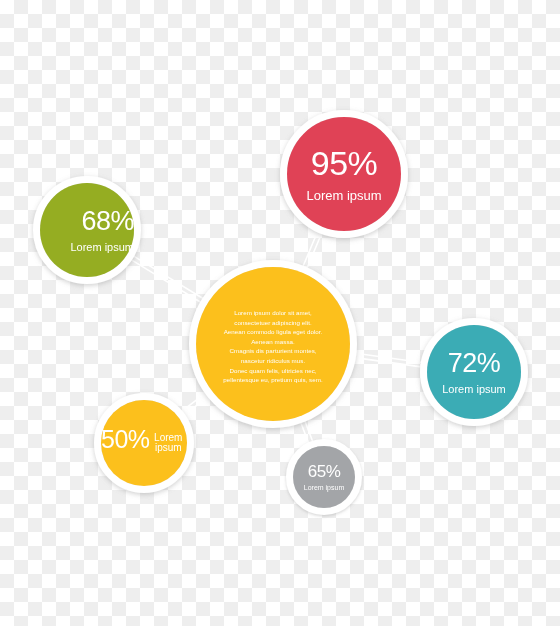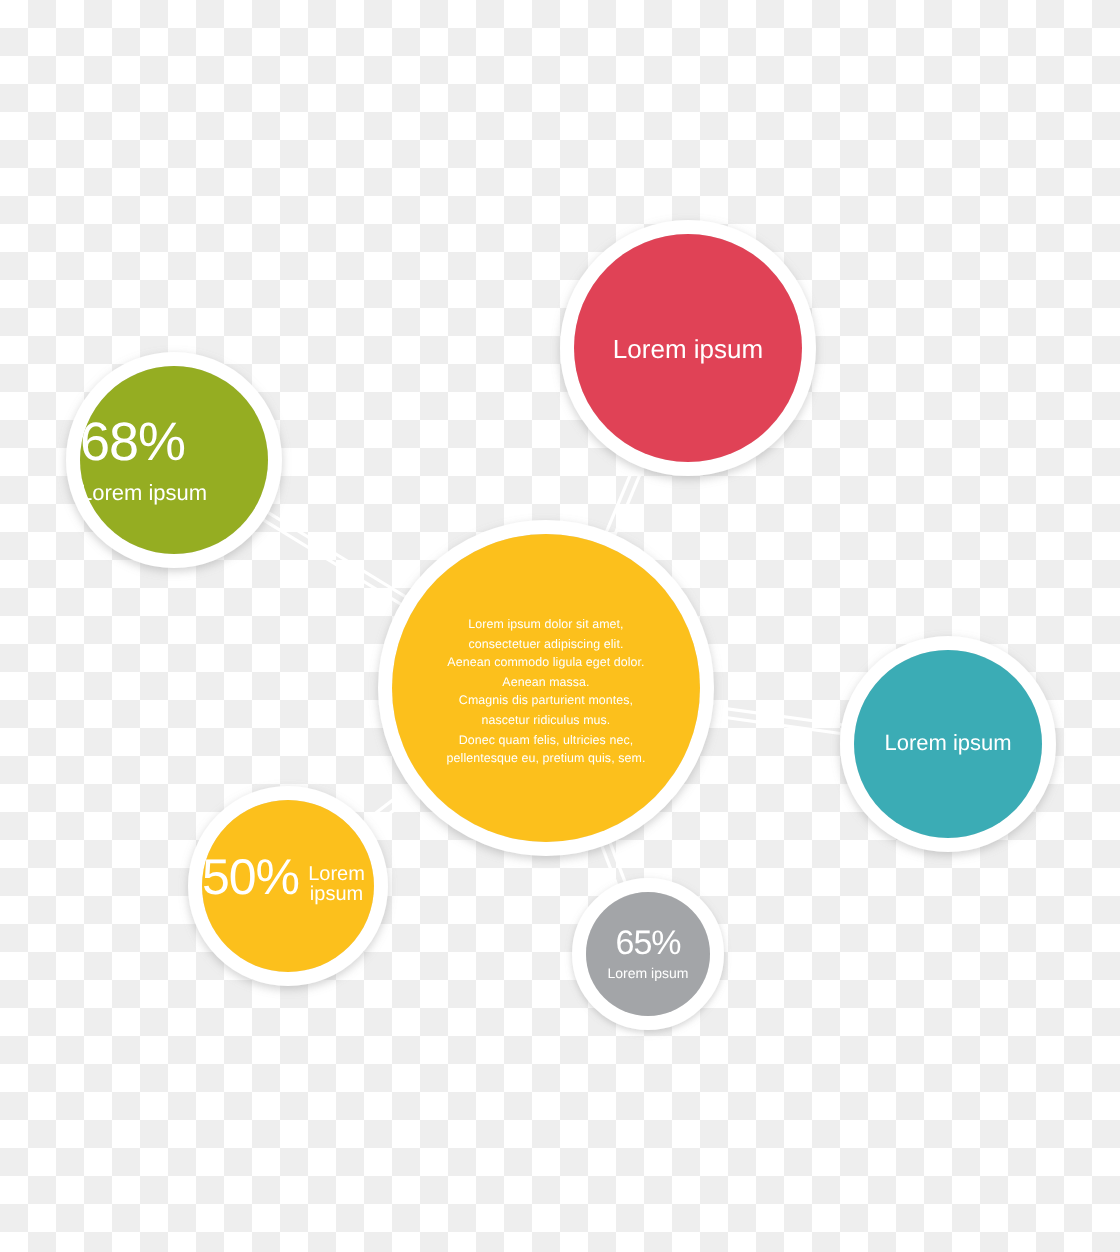--- a/index.html
+++ b/index.html
@@ -120,27 +120,29 @@
         </g>
         <g>
           <circle cx="324" cy="477" r="34.5" fill="none" stroke="#ffffff" stroke-width="7" filter="url(#softshadow-sm)"></circle>
           <circle cx="324" cy="477" r="31" fill="#a3a5a8"></circle>
         </g>
       </g>
   </svg>
 
   <div id="label-layer">
       <div class="node-label" style="left: 287px; top: 117px; width: 114px; height: 114px; display: flex; flex-direction: column; align-items: center; justify-content: center;">
+        <span class="node-pct" style="font-size: 34px; margin-bottom: 9px;">95%</span>
         <span class="node-sub" style="font-size: 13px;">Lorem ipsum</span>
       </div>
-      <div class="node-label" style="left: 40px; top: 183px; width: 94px; height: 94px; display: flex; flex-direction: column; align-items: flex-start; justify-content: center;">
+      <div class="node-label" style="left: 40px; top: 183px; width: 94px; height: 94px; display: flex; flex-direction: column; align-items: flex-end; justify-content: center;">
         <span class="node-pct" style="font-size: 27px; margin-bottom: 7px;">68%</span>
         <span class="node-sub" style="font-size: 11px;">Lorem ipsum</span>
       </div>
       <div class="node-label" style="left: 427px; top: 325px; width: 94px; height: 94px; display: flex; flex-direction: column; align-items: center; justify-content: center;">
+        <span class="node-pct" style="font-size: 27px; margin-bottom: 7px;">72%</span>
         <span class="node-sub" style="font-size: 11px;">Lorem ipsum</span>
       </div>
       <div class="node-label" style="left: 101px; top: 400px; width: 86px; height: 86px; display: flex; align-items: center; justify-content: center;">
         <span class="node-pct" style="font-size: 25px; margin-bottom: 7px;">50%</span>
         <span class="node-sub" style="font-size: 10px;">Lorem ipsum</span>
       </div>
       <div class="node-label" style="left: 293px; top: 446px; width: 62px; height: 62px; display: flex; flex-direction: column; align-items: center; justify-content: center;">
         <span class="node-pct" style="font-size: 17px; margin-bottom: 4px;">65%</span>
         <span class="node-sub" style="font-size: 7px;">Lorem ipsum</span>
       </div>

